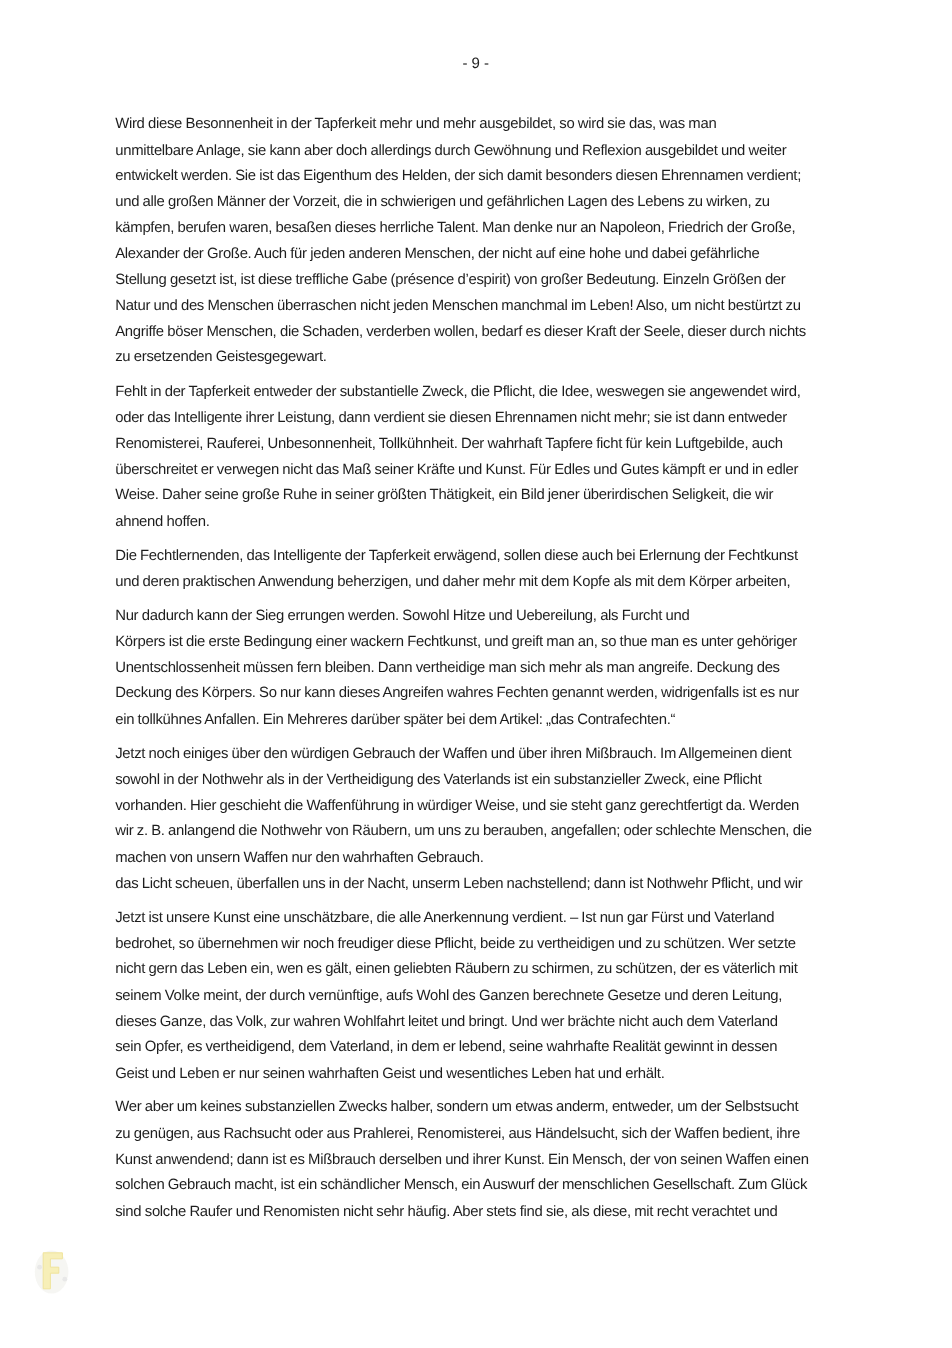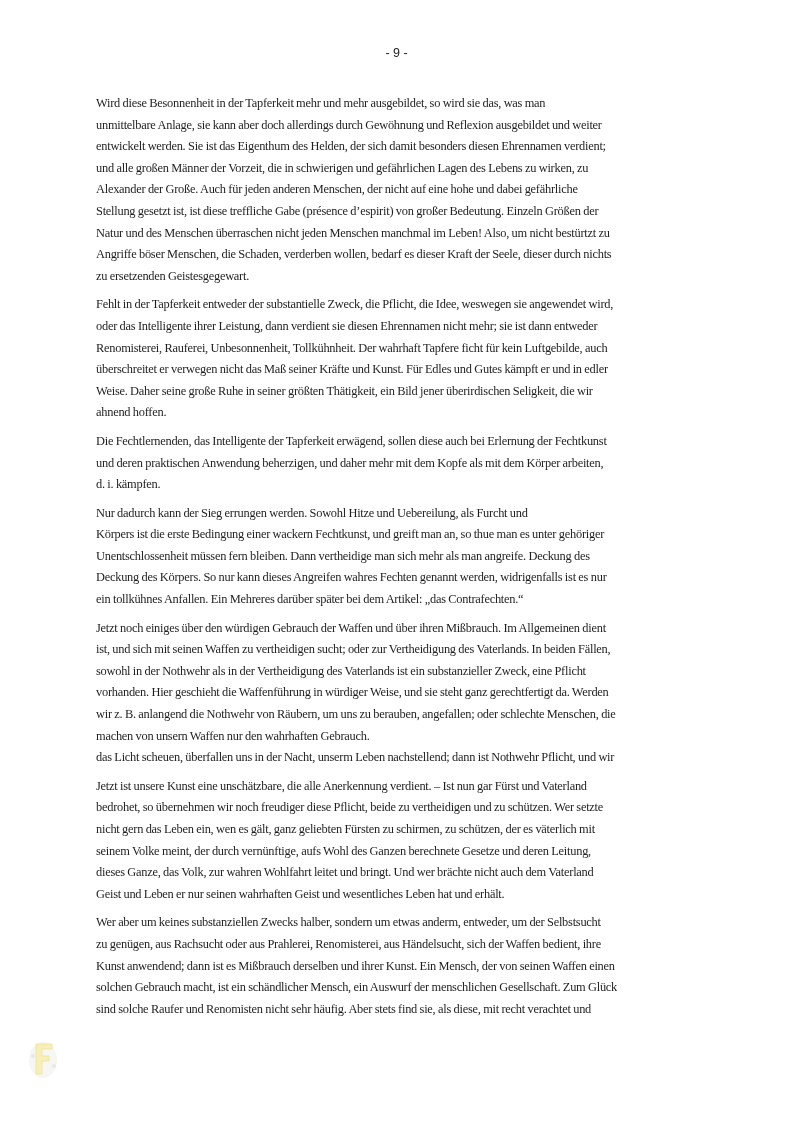--- a/index.html
+++ b/index.html
@@ -6,78 +6,78 @@
   body { width: 793px; height: 1123px; position: relative; overflow: hidden; }
   .page-number {
     position: absolute; top: 46px; left: 0; width: 793px; text-align: center;
     font-family: "Liberation Sans", sans-serif; font-size: 12.5px; color: #222;
   }
   .content {
     position: absolute; top: 93px; left: 96px; width: 612px;
     font-family: "Liberation Sans", sans-serif; font-size: 12.4px; line-height: 21.6px;
     color: #1e1e1e; letter-spacing: -0.25px; word-spacing: -0.3px;
   }
-  .content p { margin: 0 0 7px 0; font-family: Liberation Serif, serif; }
+  .content p { margin: 0 0 7px 0; }
   .content .ln { display: block; white-space: nowrap; }
   .logo {
     position: absolute; left: 28px; top: 1034px; width: 30px; height: 48px;
   }
 </style>
 </head>
 <body>
 
 <div class="page-number">- 9 -</div>
 
 <div class="content" id="content">
     <p>
       <span class="ln">Wird diese Besonnenheit in der Tapferkeit mehr und mehr ausgebildet, so wird sie das, was man</span>
       <span class="ln">unmittelbare Anlage, sie kann aber doch allerdings durch Gewöhnung und Reflexion ausgebildet und weiter</span>
       <span class="ln">entwickelt werden. Sie ist das Eigenthum des Helden, der sich damit besonders diesen Ehrennamen verdient;</span>
       <span class="ln">und alle großen Männer der Vorzeit, die in schwierigen und gefährlichen Lagen des Lebens zu wirken, zu</span>
+      <span class="ln">kämpfen, berufen waren, besaßen dieses herrliche Talent. Man denke nur an Napoleon, Friedrich der Große,</span>
       <span class="ln">Alexander der Große. Auch für jeden anderen Menschen, der nicht auf eine hohe und dabei gefährliche</span>
       <span class="ln">Stellung gesetzt ist, ist diese treffliche Gabe (présence d’espirit) von großer Bedeutung. Einzeln Größen der</span>
       <span class="ln">Natur und des Menschen überraschen nicht jeden Menschen manchmal im Leben! Also, um nicht bestürtzt zu</span>
       <span class="ln">Angriffe böser Menschen, die Schaden, verderben wollen, bedarf es dieser Kraft der Seele, dieser durch nichts</span>
       <span class="ln">zu ersetzenden Geistesgegewart.</span>
     </p>
     <p>
       <span class="ln">Fehlt in der Tapferkeit entweder der substantielle Zweck, die Pflicht, die Idee, weswegen sie angewendet wird,</span>
       <span class="ln">oder das Intelligente ihrer Leistung, dann verdient sie diesen Ehrennamen nicht mehr; sie ist dann entweder</span>
       <span class="ln">Renomisterei, Rauferei, Unbesonnenheit, Tollkühnheit. Der wahrhaft Tapfere ficht für kein Luftgebilde, auch</span>
       <span class="ln">überschreitet er verwegen nicht das Maß seiner Kräfte und Kunst. Für Edles und Gutes kämpft er und in edler</span>
       <span class="ln">Weise. Daher seine große Ruhe in seiner größten Thätigkeit, ein Bild jener überirdischen Seligkeit, die wir</span>
       <span class="ln">ahnend hoffen.</span>
     </p>
     <p>
       <span class="ln">Die Fechtlernenden, das Intelligente der Tapferkeit erwägend, sollen diese auch bei Erlernung der Fechtkunst</span>
       <span class="ln">und deren praktischen Anwendung beherzigen, und daher mehr mit dem Kopfe als mit dem Körper arbeiten,</span>
-      <span class="ln">d. i. kämpfen.</span>
     </p>
     <p>
       <span class="ln">Nur dadurch kann der Sieg errungen werden. Sowohl Hitze und Uebereilung, als Furcht und</span>
       <span class="ln">Körpers ist die erste Bedingung einer wackern Fechtkunst, und greift man an, so thue man es unter gehöriger</span>
       <span class="ln">Unentschlossenheit müssen fern bleiben. Dann vertheidige man sich mehr als man angreife. Deckung des</span>
       <span class="ln">Deckung des Körpers. So nur kann dieses Angreifen wahres Fechten genannt werden, widrigenfalls ist es nur</span>
       <span class="ln">ein tollkühnes Anfallen. Ein Mehreres darüber später bei dem Artikel: „das Contrafechten.“</span>
     </p>
     <p>
       <span class="ln">Jetzt noch einiges über den würdigen Gebrauch der Waffen und über ihren Mißbrauch. Im Allgemeinen dient</span>
-      <span class="ln">ist, und sich mit seinen Waffen zu vertheidigen sucht; oder zur Vertheidigung des Vaterlands. In beiden Fällen,</span>
       <span class="ln">sowohl in der Nothwehr als in der Vertheidigung des Vaterlands ist ein substanzieller Zweck, eine Pflicht</span>
       <span class="ln">vorhanden. Hier geschieht die Waffenführung in würdiger Weise, und sie steht ganz gerechtfertigt da. Werden</span>
       <span class="ln">wir z. B. anlangend die Nothwehr von Räubern, um uns zu berauben, angefallen; oder schlechte Menschen, die</span>
       <span class="ln">machen von unsern Waffen nur den wahrhaften Gebrauch.</span>
       <span class="ln">das Licht scheuen, überfallen uns in der Nacht, unserm Leben nachstellend; dann ist Nothwehr Pflicht, und wir</span>
     </p>
     <p>
       <span class="ln">Jetzt ist unsere Kunst eine unschätzbare, die alle Anerkennung verdient. – Ist nun gar Fürst und Vaterland</span>
       <span class="ln">bedrohet, so übernehmen wir noch freudiger diese Pflicht, beide zu vertheidigen und zu schützen. Wer setzte</span>
-      <span class="ln">nicht gern das Leben ein, wen es gält, ganz geliebten Fürsten zu schirmen, zu schützen, der es väterlich mit</span>
+      <span class="ln">nicht gern das Leben ein, wen es gält, einen geliebten Räubern zu schirmen, zu schützen, der es väterlich mit</span>
       <span class="ln">seinem Volke meint, der durch vernünftige, aufs Wohl des Ganzen berechnete Gesetze und deren Leitung,</span>
       <span class="ln">dieses Ganze, das Volk, zur wahren Wohlfahrt leitet und bringt. Und wer brächte nicht auch dem Vaterland</span>
+      <span class="ln">sein Opfer, es vertheidigend, dem Vaterland, in dem er lebend, seine wahrhafte Realität gewinnt in dessen</span>
       <span class="ln">Geist und Leben er nur seinen wahrhaften Geist und wesentliches Leben hat und erhält.</span>
     </p>
     <p>
       <span class="ln">Wer aber um keines substanziellen Zwecks halber, sondern um etwas anderm, entweder, um der Selbstsucht</span>
       <span class="ln">zu genügen, aus Rachsucht oder aus Prahlerei, Renomisterei, aus Händelsucht, sich der Waffen bedient, ihre</span>
       <span class="ln">Kunst anwendend; dann ist es Mißbrauch derselben und ihrer Kunst. Ein Mensch, der von seinen Waffen einen</span>
       <span class="ln">solchen Gebrauch macht, ist ein schändlicher Mensch, ein Auswurf der menschlichen Gesellschaft. Zum Glück</span>
       <span class="ln">sind solche Raufer und Renomisten nicht sehr häufig. Aber stets find sie, als diese, mit recht verachtet und</span>
     </p>
   </div>

